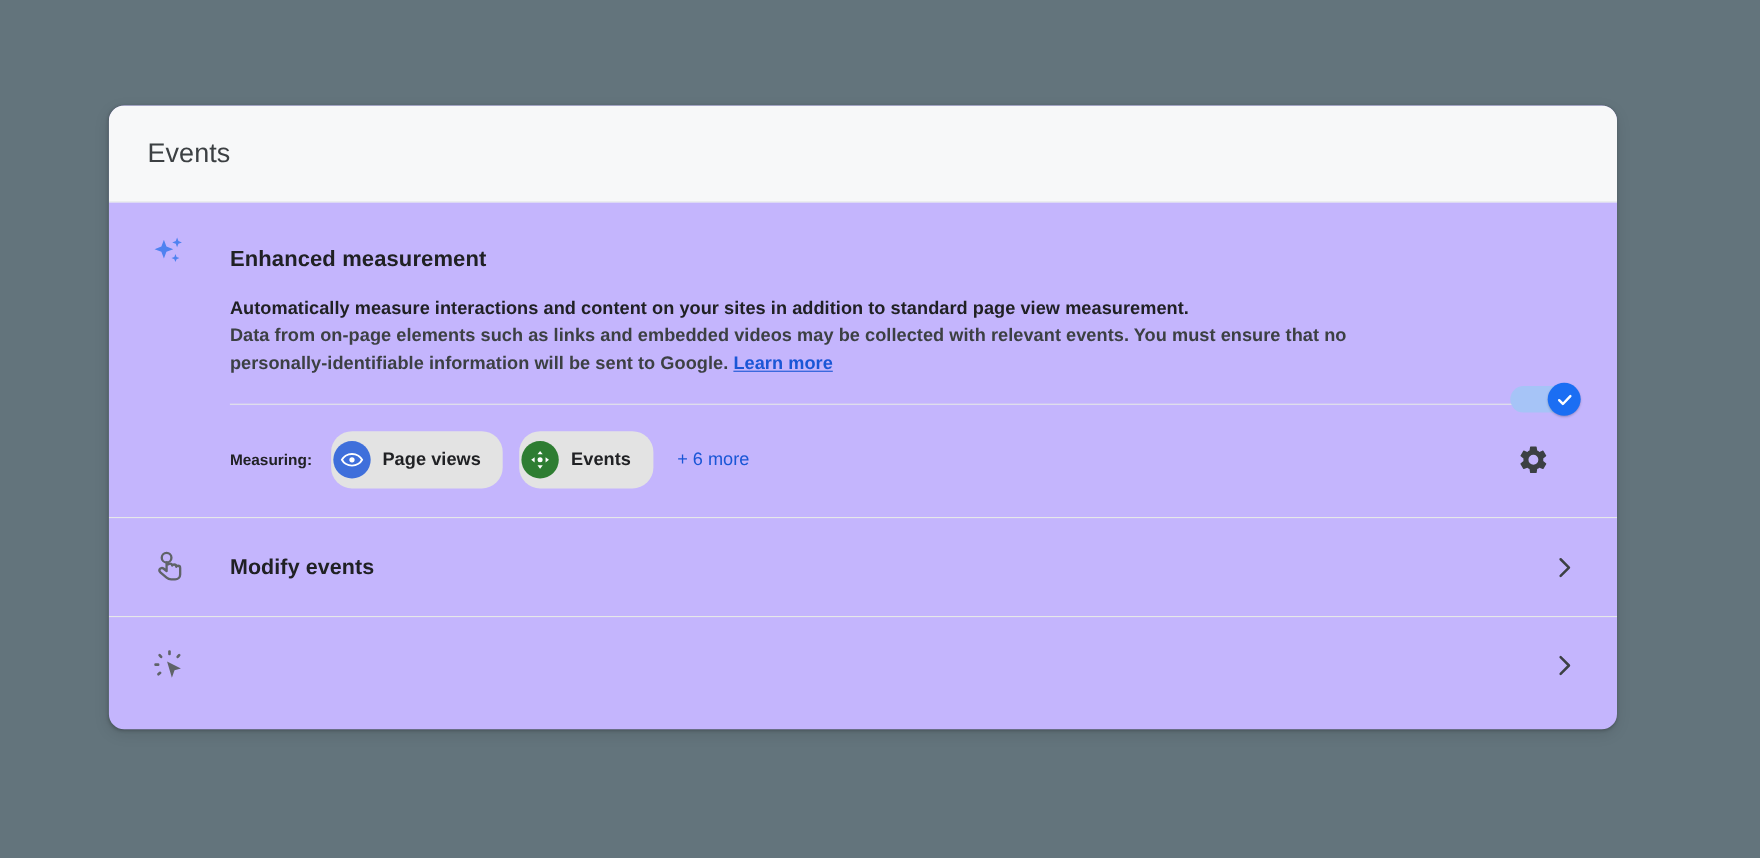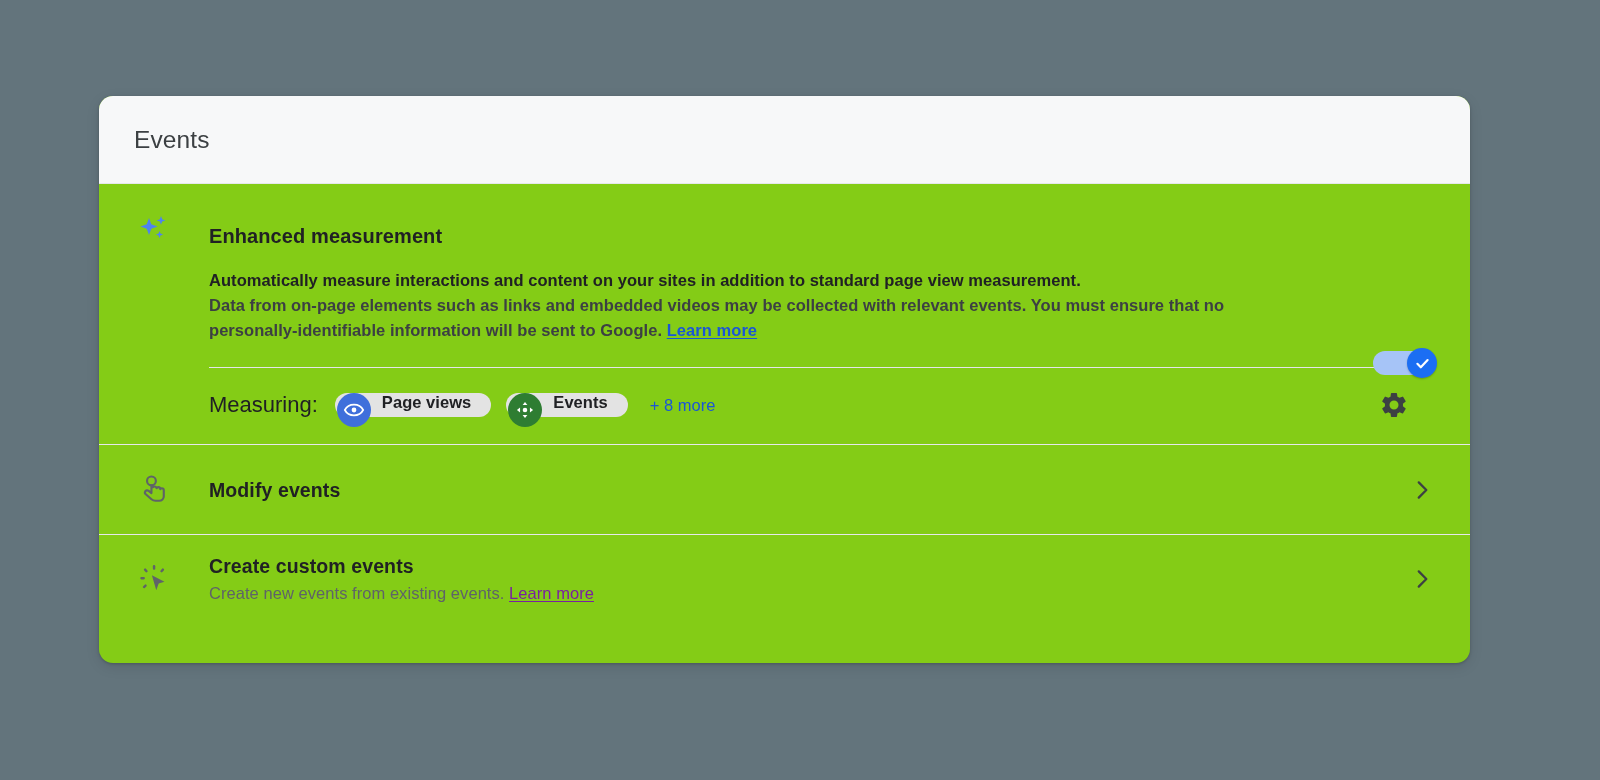--- a/index.html
+++ b/index.html
@@ -13,21 +13,21 @@
     background: #63747c;
     font-family: "Liberation Sans", sans-serif;
     -webkit-font-smoothing: antialiased;
   }
 
   
   .card {
     position: absolute;
     left: 99px; top: 96px;
     width: 1371px; height: 567px;
-    background: #84cc16;
+    background: #c4b5fd;
     border-radius: 14px;
     box-shadow: 0 1px 3px rgba(0,0,0,0.20), 0 4px 14px rgba(0,0,0,0.10);
     overflow: hidden;
     display: flex;
     flex-direction: column;
   }
 
   
   .card-header {
     height: 88px;
@@ -138,30 +138,32 @@
 
   
   .measuring-row {
     display: flex;
     align-items: center;
     margin: 24px 0 0 75px;
     padding-right: 35px;
     position: relative;
   }
   .measuring-label {
-    font-size: 22px;
+    font-size: 14px;
     color: #202124;
     margin-right: 17px;
     white-space: nowrap;
+    font-weight: bold;
   }
   .chip {
     display: inline-flex;
+    align-items: center;
     background: #e3e3e3;
     border-radius: 19px;
-    height: 24px;
+    height: 52px;
     padding-right: 20px;
     margin-right: 15px;
     cursor: pointer;
   }
   .chip-icon {
     width: 34px; height: 34px;
     border-radius: 50%;
     margin-left: 2px;
     margin-right: 11px;
     display: flex;
@@ -289,21 +291,21 @@
             <path d="M12 3.2 L14.6 6.6 L9.4 6.6 Z" fill="#ffffff"></path>
             <path d="M12 20.8 L14.6 17.4 L9.4 17.4 Z" fill="#ffffff"></path>
             <path d="M3.2 12 L6.6 9.4 L6.6 14.6 Z" fill="#ffffff"></path>
             <path d="M20.8 12 L17.4 9.4 L17.4 14.6 Z" fill="#ffffff"></path>
           </svg>
         </div>
         <div class="chip-label">Events</div>
       </div>
 
 
-      <div class="more-link">+ 8 more</div>
+      <div class="more-link">+ 6 more</div>
 
       <div class="gear-btn">
         <svg width="30" height="30" viewBox="0 0 24 24">
           <path d="M19.14 12.94a7.6 7.6 0 000-1.88l2.03-1.58a.5.5 0 00.12-.64l-1.92-3.32a.5.5 0 00-.6-.22l-2.39.96a7.3 7.3 0 00-1.63-.94l-.36-2.54a.5.5 0 00-.5-.42h-3.84a.5.5 0 00-.5.42l-.36 2.54c-.59.24-1.13.56-1.63.94l-2.39-.96a.5.5 0 00-.6.22L2.65 8.84a.5.5 0 00.12.64l2.03 1.58a7.6 7.6 0 000 1.88l-2.03 1.58a.5.5 0 00-.12.64l1.92 3.32c.12.22.38.3.6.22l2.39-.96c.5.38 1.04.7 1.63.94l.36 2.54c.04.24.25.42.5.42h3.84c.25 0 .46-.18.5-.42l.36-2.54c.59-.24 1.13-.56 1.63-.94l2.39.96c.22.08.48 0 .6-.22l1.92-3.32a.5.5 0 00-.12-.64l-2.03-1.58zM12 15.6A3.6 3.6 0 1112 8.4a3.6 3.6 0 010 7.2z" fill="#3c4043"></path>
         </svg>
       </div>
     </div>
   </div>
 
   <div class="list-row">
@@ -329,24 +331,20 @@
         <g fill="#5f6368">
           <rect x="11.2" y="2.2" width="1.7" height="3.3" rx="0.8"></rect>
           <rect x="5.4" y="4.4" width="1.7" height="3.1" rx="0.8" transform="rotate(-42 6.2 6)"></rect>
           <rect x="16.9" y="4.4" width="1.7" height="3.1" rx="0.8" transform="rotate(42 17.8 6)"></rect>
           <rect x="2.3" y="10.6" width="3.3" height="1.7" rx="0.8"></rect>
           <rect x="3.9" y="16.3" width="3.1" height="1.7" rx="0.8" transform="rotate(-42 5.5 17.1)"></rect>
         </g>
         <path d="M10.5 9.4 L19.4 14 L15.3 15.1 L13.6 19.9 Z" fill="#5f6368"></path>
       </svg>
     </div>
-    <div class="row-text">
-      <div class="row-title">Create custom events</div>
-      <div class="row-sub"><span>Create new events from existing events.</span> <a class="link-purple" href="#">Learn more</a></div>
-    </div>
     <div class="chevron">
       <svg width="26" height="26" viewBox="0 0 24 24">
         <path d="M9 5 L16 12 L9 19" fill="none" stroke="#3c4043" stroke-width="2.1" stroke-linecap="round" stroke-linejoin="round"></path>
       </svg>
     </div>
   </div>
 
 </div>
 
 </body></html>

